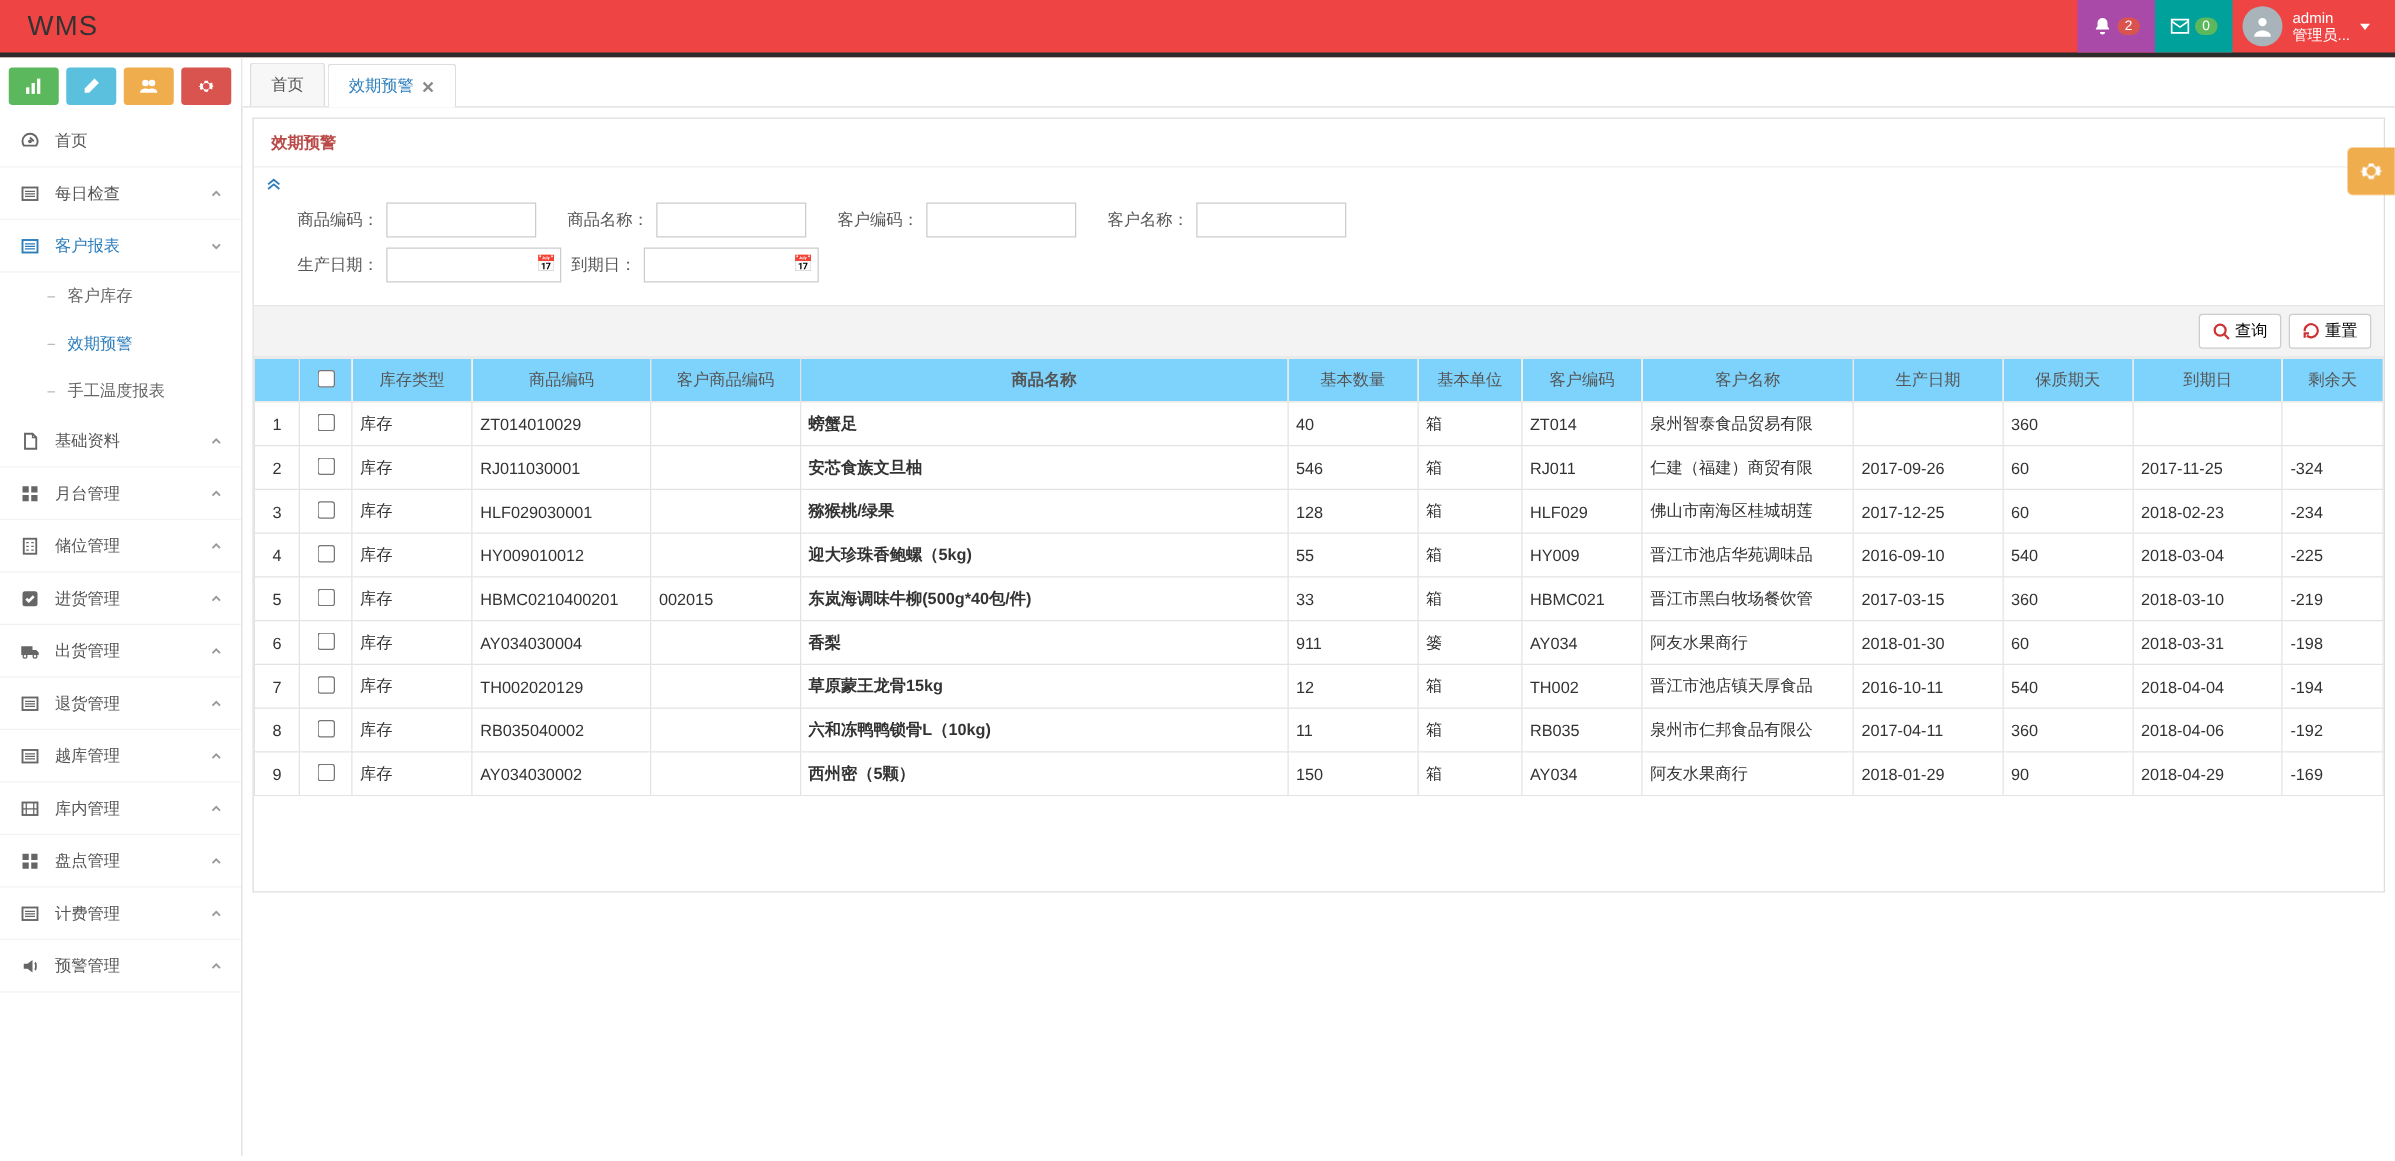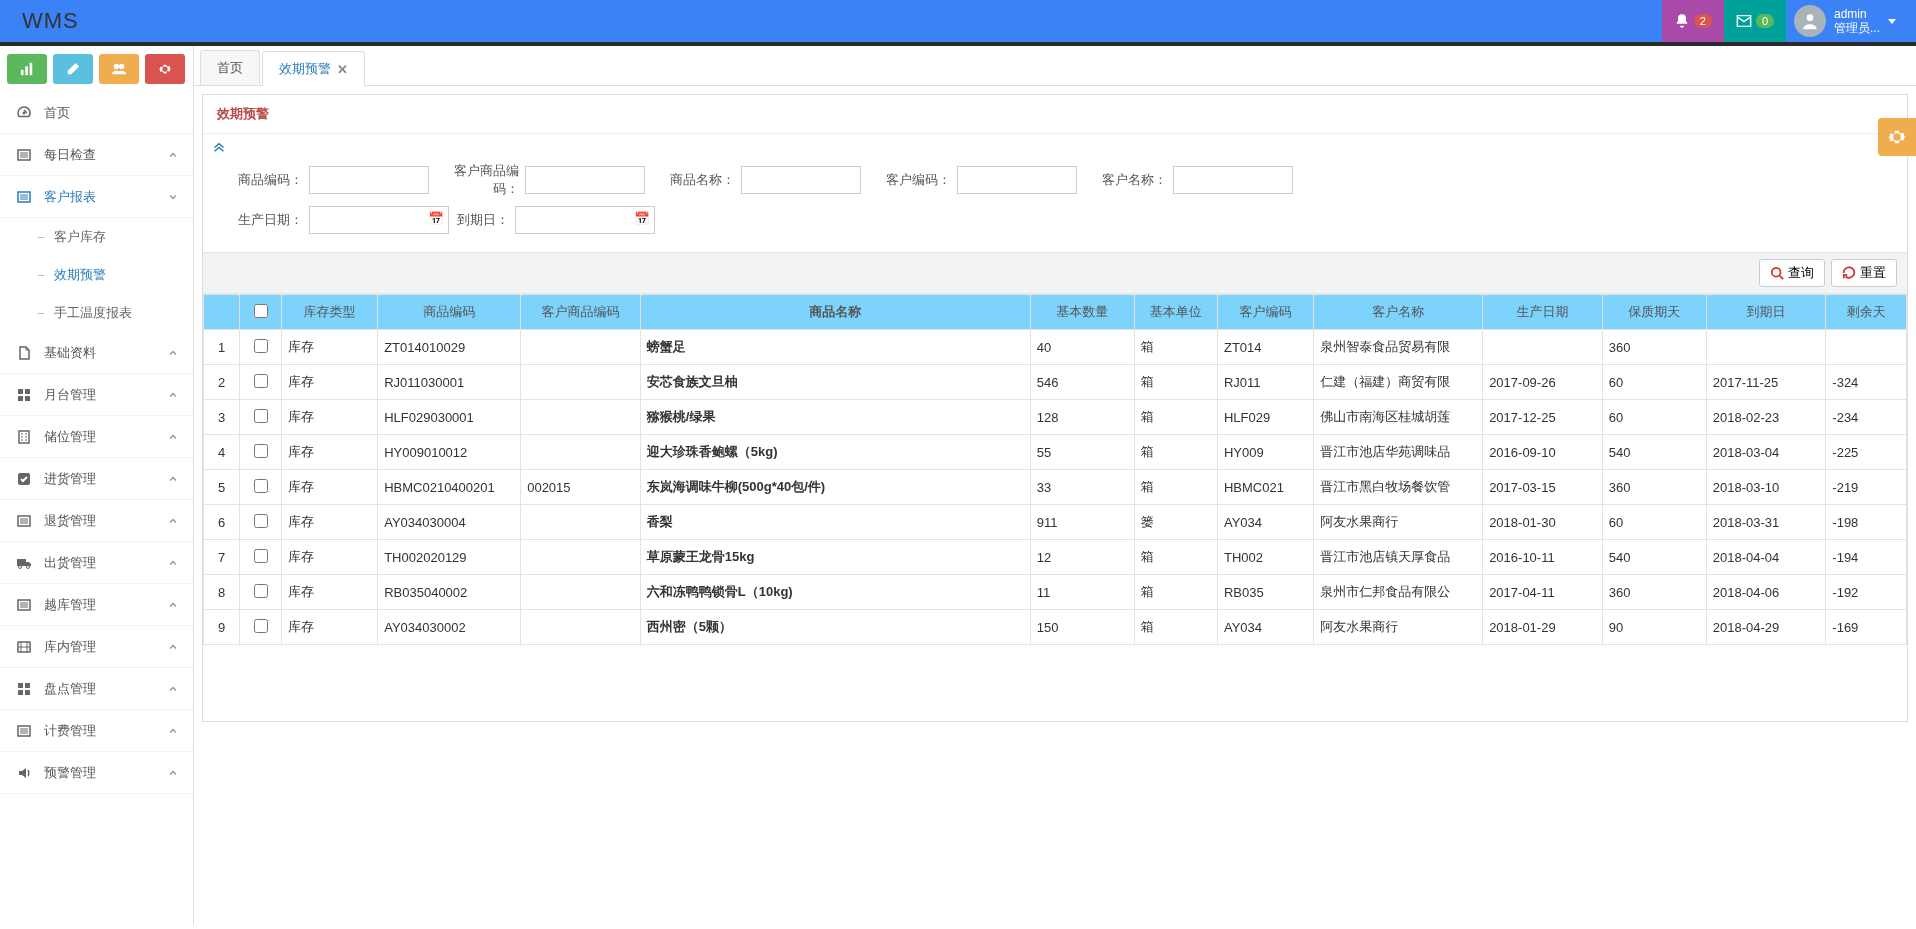--- a/index.html
+++ b/index.html
@@ -1,17 +1,17 @@
 <!DOCTYPE html>
 <html><head>
 <meta charset="utf-8">
 <style>
 * { box-sizing: border-box; margin: 0; padding: 0; }
 body { font-family: "Microsoft YaHei", Arial, sans-serif; font-size: 13px; color: #333; background: #fff; overflow: hidden; }
-.topbar { height: 46px; background: #3b82f6; display: flex; align-items: center; justify-content: space-between; border-bottom: 4px solid #2b2b2b; }
+.topbar { height: 46px; background: #ef4444; display: flex; align-items: center; justify-content: space-between; border-bottom: 4px solid #2b2b2b; }
 .topbar .brand { color: #333; font-size: 22px; font-weight: 500; padding-left: 22px; letter-spacing: 1px; }
 .topbar-right { display: flex; height: 100%; align-items: stretch; }
 .topbar-item { display: flex; align-items: center; padding: 0 12px; color: #fff; position: relative; }
 .topbar-item.purple { background: #a94aa9; }
 .topbar-item.teal { background: #00a19a; }
 .topbar-item.user { background: transparent; padding: 0 16px 0 8px; min-width: 130px; }
 .badge { background: #d9534f; color:#fff; border-radius: 9px; font-size: 11px; padding: 1px 6px; margin-left: 4px; }
 .badge.green { background: #5cb85c; }
 .avatar { width: 32px; height: 32px; border-radius: 50%; background: #a8b3ba; margin-right: 8px; display:flex; align-items:center; justify-content:center; }
 .user-lines { line-height: 1.2; font-size: 12px; color:#fff; }
@@ -226,40 +226,40 @@
           <span>进货管理</span>
           <span class="ni-chevron">
             <svg width="12" height="12" viewBox="0 0 16 16" fill="none" stroke="currentColor" stroke-width="2">
               <path d="M4 10l4-4 4 4"></path>
             </svg>
           </span>
         </div>
         <div class="nav-item">
           <span class="ni-icon">
             <svg width="16" height="16" viewBox="0 0 16 16" fill="currentColor">
-              <rect x="2" y="3" width="12" height="10" fill="none" stroke="currentColor" stroke-width="1.5"></rect>
-              <path d="M4 6h8M4 8h8M4 10h8" stroke="currentColor"></path>
-            </svg>
-          </span>
-          <span>退货管理</span>
-          <span class="ni-chevron">
-            <svg width="12" height="12" viewBox="0 0 16 16" fill="none" stroke="currentColor" stroke-width="2">
-              <path d="M4 10l4-4 4 4"></path>
-            </svg>
-          </span>
-        </div>
-        <div class="nav-item">
-          <span class="ni-icon">
-            <svg width="16" height="16" viewBox="0 0 16 16" fill="currentColor">
               <path d="M1 4h9v7H1zM10 7h3l2 2v2h-5z" fill="currentColor"></path>
               <circle cx="4" cy="12" r="1.5" fill="#fff" stroke="currentColor"></circle>
               <circle cx="12" cy="12" r="1.5" fill="#fff" stroke="currentColor"></circle>
             </svg>
           </span>
           <span>出货管理</span>
+          <span class="ni-chevron">
+            <svg width="12" height="12" viewBox="0 0 16 16" fill="none" stroke="currentColor" stroke-width="2">
+              <path d="M4 10l4-4 4 4"></path>
+            </svg>
+          </span>
+        </div>
+        <div class="nav-item">
+          <span class="ni-icon">
+            <svg width="16" height="16" viewBox="0 0 16 16" fill="currentColor">
+              <rect x="2" y="3" width="12" height="10" fill="none" stroke="currentColor" stroke-width="1.5"></rect>
+              <path d="M4 6h8M4 8h8M4 10h8" stroke="currentColor"></path>
+            </svg>
+          </span>
+          <span>退货管理</span>
           <span class="ni-chevron">
             <svg width="12" height="12" viewBox="0 0 16 16" fill="none" stroke="currentColor" stroke-width="2">
               <path d="M4 10l4-4 4 4"></path>
             </svg>
           </span>
         </div>
         <div class="nav-item">
           <span class="ni-icon">
             <svg width="16" height="16" viewBox="0 0 16 16" fill="currentColor">
               <rect x="2" y="3" width="12" height="10" fill="none" stroke="currentColor" stroke-width="1.5"></rect>
@@ -349,24 +349,20 @@
         <div class="panel-title">效期预警</div>
         <div class="collapse-toggle">
           <svg width="12" height="12" viewBox="0 0 16 16" fill="none" stroke="#2b7dbc" stroke-width="2">
               <path d="M2 10l6-5 6 5M2 15l6-5 6 5"></path>
             </svg>
         </div>
         <div class="filters">
           <div class="filter-row">
             <div class="filter-field">
                 <label>商品编码：</label>
-                <input style="">
-              </div>
-            <div class="filter-field">
-                <label>客户商品编码：</label>
                 <input style="">
               </div>
             <div class="filter-field">
                 <label>商品名称：</label>
                 <input style="">
               </div>
             <div class="filter-field">
                 <label>客户编码：</label>
                 <input style="">
               </div>

